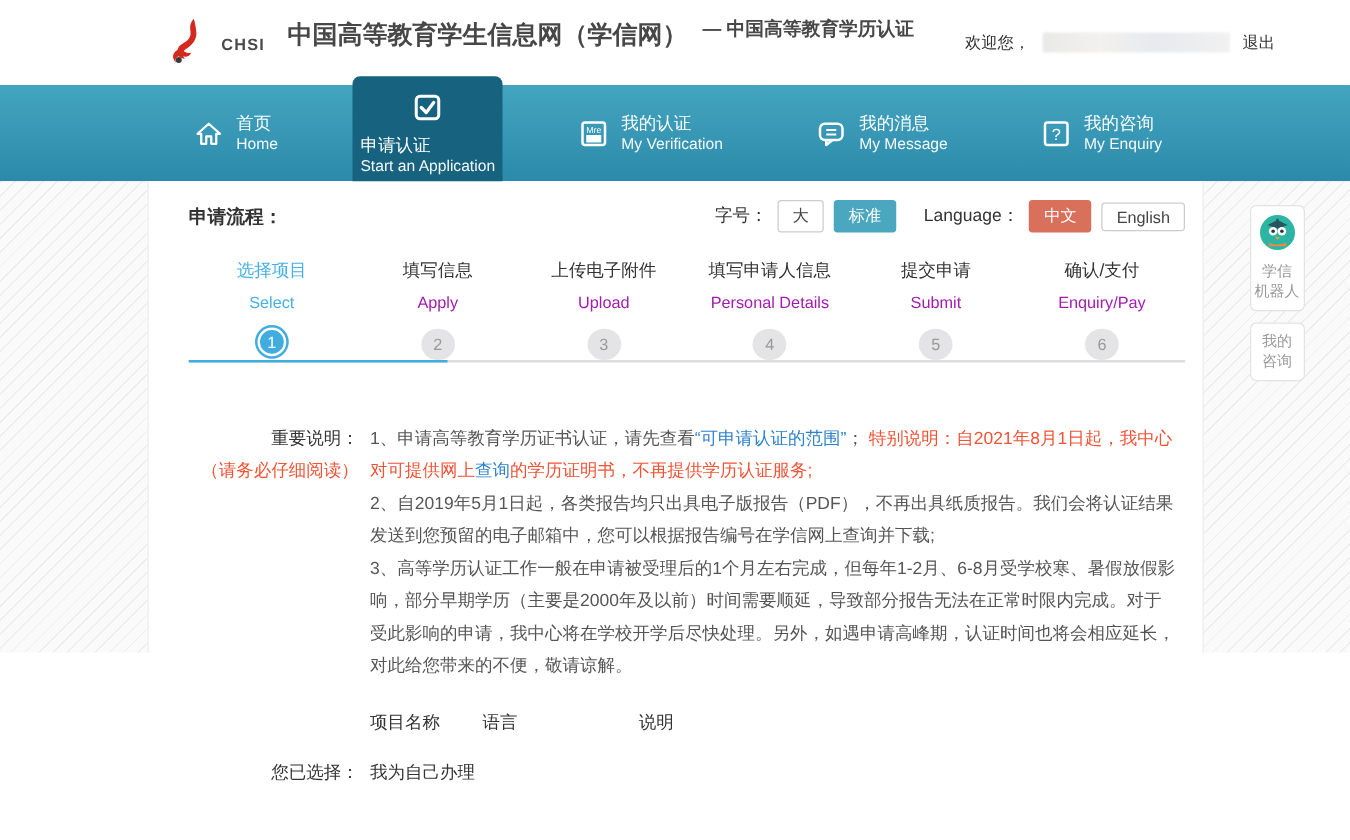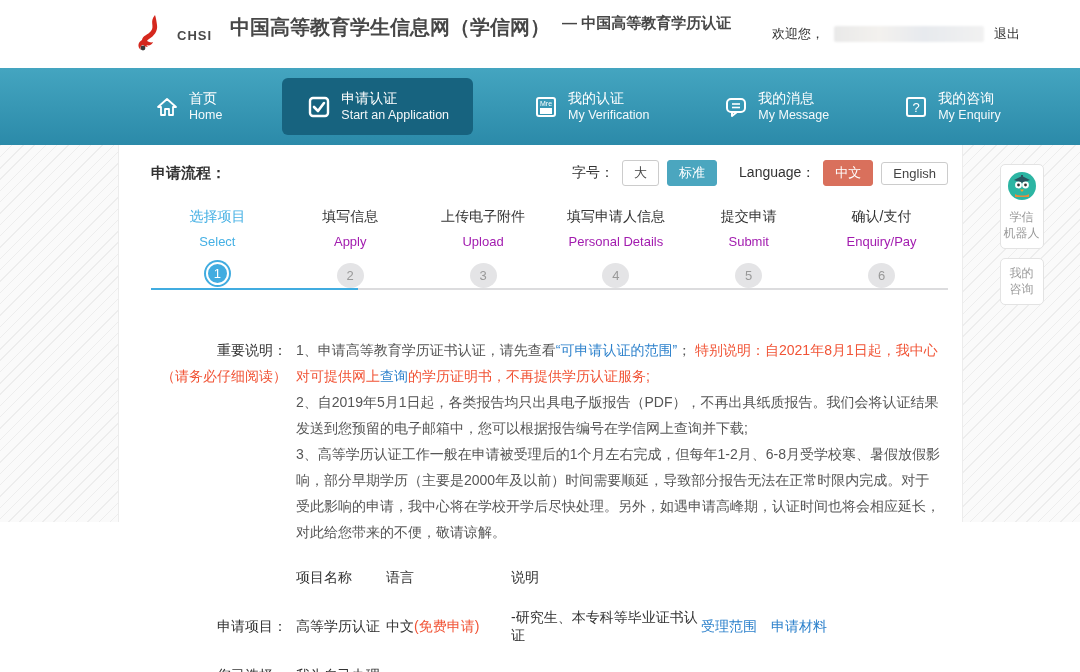--- a/index.html
+++ b/index.html
@@ -12,21 +12,21 @@
   .brand .chsi { font-size:13px; font-weight:bold; color:#4a4a4a; letter-spacing:1px; margin-right:10px; margin-top:14px; }
   .site-title { font-size:20px; font-weight:bold; color:#474747; }
   .site-subtitle { font-size:15px; font-weight:bold; color:#474747; margin-left:4px; }
   .user-area { display:flex; align-items:center; gap:10px; font-size:13px; color:#333; }
   .redacted { width:150px; height:16px; background:linear-gradient(90deg,#e9e9e9,#f3f1ee 30%,#e7eaee 60%,#f1f1f1); border-radius:2px; filter:blur(1px); }
   .logout { cursor:pointer; color:#333; }
 
   
   .mainnav { height:77px; background:linear-gradient(180deg,#44a5c0 0%,#2b8aa9 100%); display:flex; align-items:center; padding-left:140px; gap:46px; }
   .nav-item { display:flex; align-items:center; gap:9px; color:#fff; cursor:pointer; padding:10px 14px; border-radius:6px; }
-  .nav-item.active { background:#17637f; padding:12px 24px; }
+  .nav-item.active { background:#17637f; padding:12px 6px;flex-direction:column; }
   .nav-icon { width:26px; height:26px; flex:none; display:flex; align-items:center; justify-content:center; }
   .nav-zh { font-size:14px; font-weight:normal; line-height:17px; }
   .nav-en { font-size:12.5px; line-height:16px; opacity:.95; }
 
   
   .workspace { height:377px; display:flex; background:
       repeating-linear-gradient(135deg,#ededed 0px,#ededed 1px,#fafafa 1px,#fafafa 8px); }
   .panel { width:845px; margin-left:118px; background:#fff; border-left:1px solid #ececec; border-right:1px solid #ececec; padding:15px 14px 10px 32px; }
 
   
@@ -227,30 +227,20 @@
       </div>
     </div>
 
     <div class="grid-row hdr-row">
       <div class="c-label"></div>
       <div class="c-name">项目名称</div>
       <div class="c-lang">语言</div>
       <div class="c-desc">说明</div>
     </div>
 
-    <div class="grid-row proj-row">
-      <div class="c-label">申请项目：</div>
-      <div class="c-name">高等学历认证</div>
-      <div class="c-lang"><span>中文</span><span class="t-red">(免费申请)</span></div>
-      <div class="c-desc">-研究生、本专科等毕业证书认证</div>
-      <div class="c-links">
-        <a class="t-link">受理范围</a>
-        <a class="t-link">申请材料</a>
-      </div>
-    </div>
 
     <div class="grid-row sel-row">
       <div class="c-label">您已选择：</div>
       <div>我为自己办理</div>
     </div>
 
   </main>
 
   <aside class="side">
     <div class="side-card">

